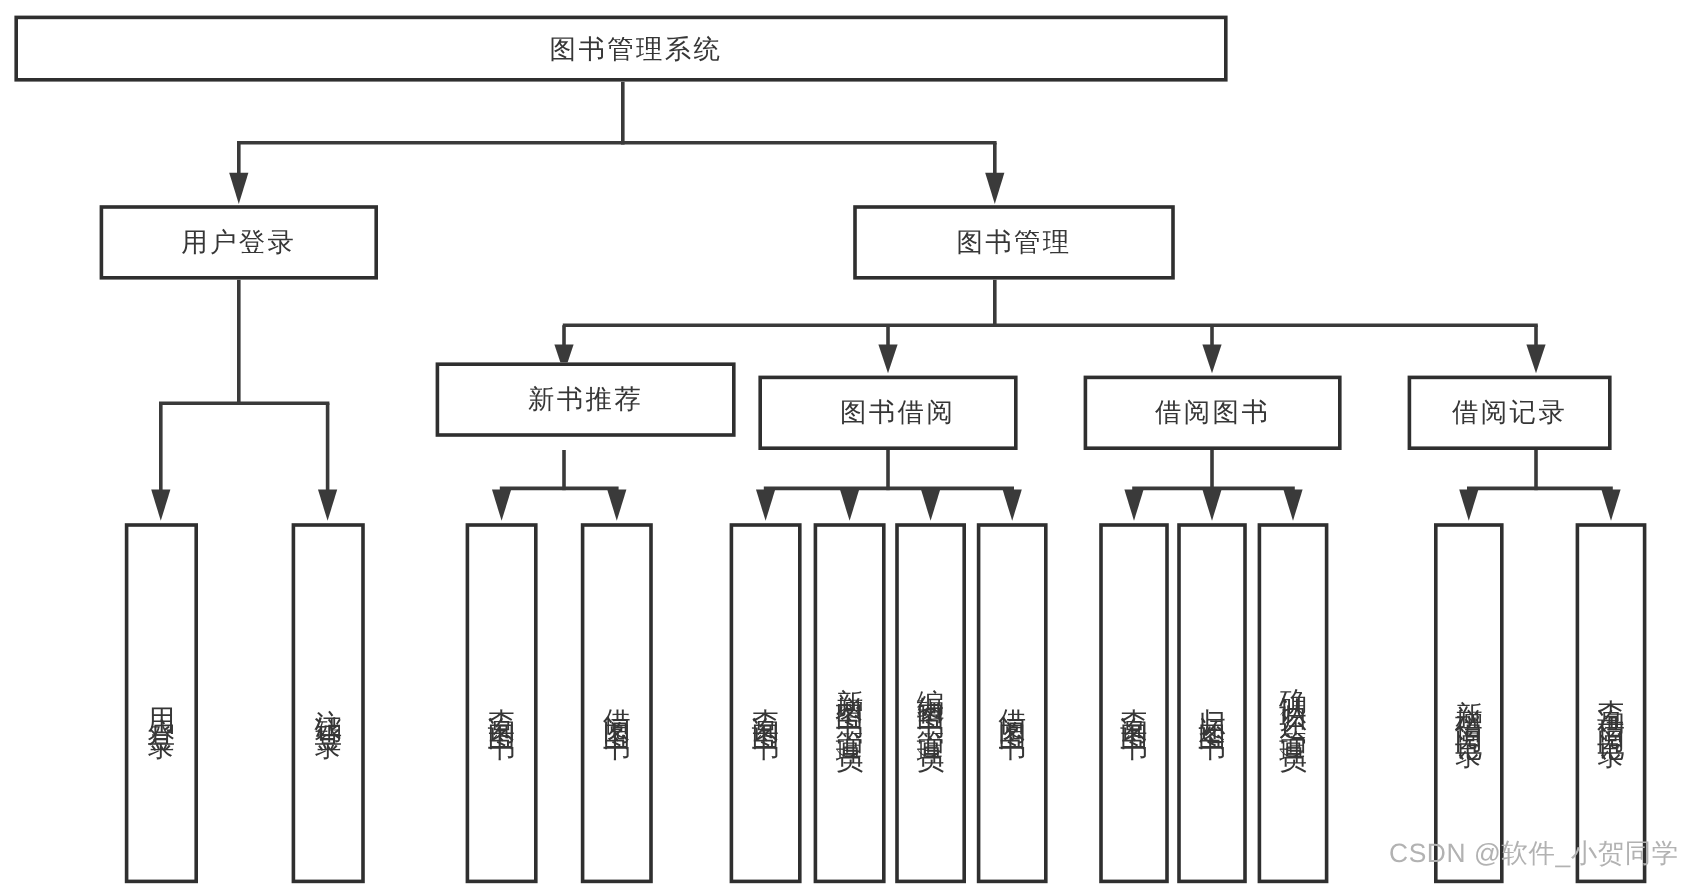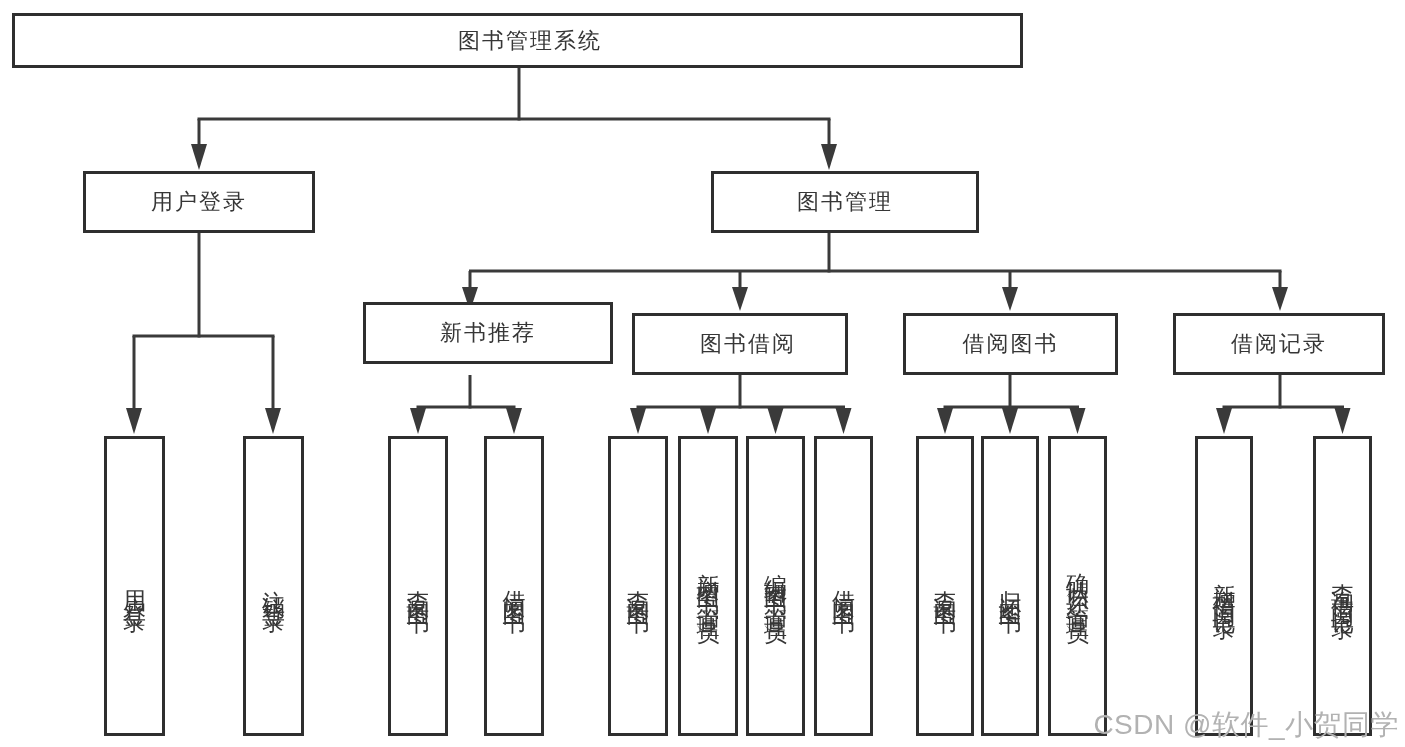--- a/index.html
+++ b/index.html
@@ -52,22 +52,22 @@
     text-orientation: mixed;
     font-size: 23px;
     letter-spacing: 7px;
     line-height: 1;
     color: #363636;
     white-space: nowrap;
   }
   .watermark {
     position: absolute;
     right: 6px;
-    bottom: 3px;
-    font-size: 28px;
+    bottom: 21px;
+    font-size: 22px;
     color: #b2b2b2;
     letter-spacing: 0.5px;
     z-index: 5;
     white-space: nowrap;
     text-align: center;
   }
 </style>
 </head>
 <body>
 
@@ -132,21 +132,21 @@
   </svg>
 
   <div class="hbox" style="left:12px; top:13px; width:1011px; height:55px;padding-left:25px;">图书管理系统</div>
 
   <div class="hbox" style="left:83px; top:171px; width:232px; height:62px;">用户登录</div>
   <div class="hbox" style="left:711px; top:171px; width:268px; height:62px;">图书管理</div>
 
   <div class="hbox" style="left:363px; top:302px; width:250px; height:62px;">新书推荐</div>
   <div class="hbox" style="left:632px; top:313px; width:216px; height:62px;padding-left:16px;">图书借阅</div>
   <div class="hbox" style="left:903px; top:313px; width:215px; height:62px;">借阅图书</div>
-  <div class="hbox" style="left:1173px; top:313px; width:212px; height:62px;">借阅记录</div>
+  <div class="hbox" style="left:1173px; top:313px; width:170px; height:62px;">借阅记录</div>
 
   <div class="vbox" style="left:104px; width:61px;">
     <span>用户登录</span>
   </div>
   <div class="vbox" style="left:243px; width:61px;">
     <span>注销登录</span>
   </div>
 
   <div class="vbox" style="left:388px; width:60px;">
     <span>查询图书</span>

